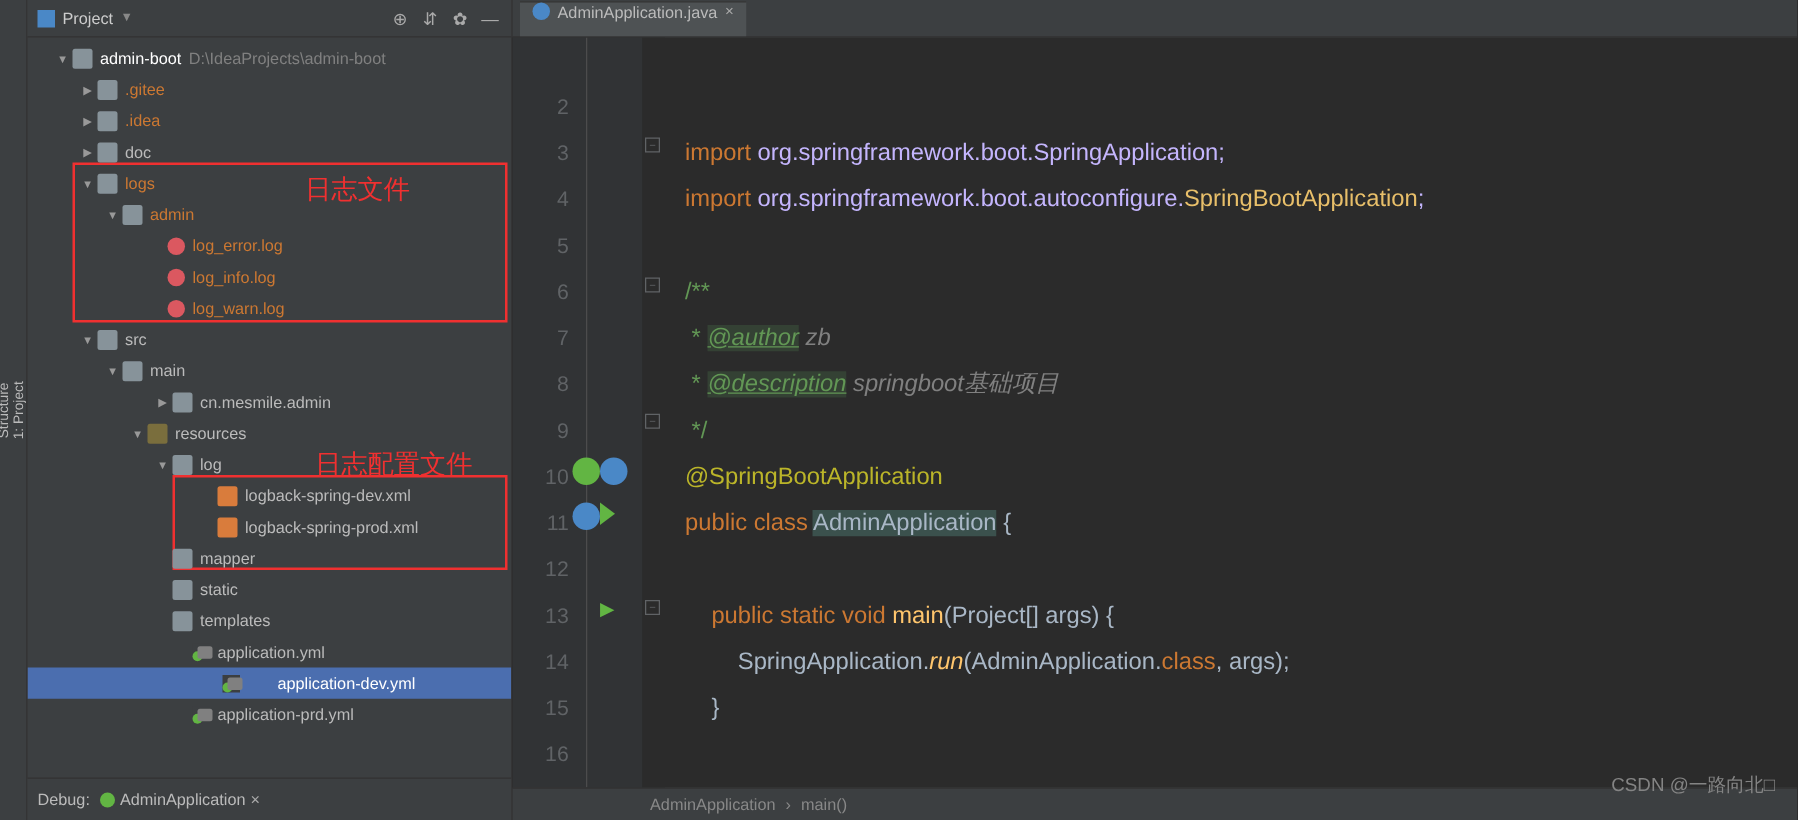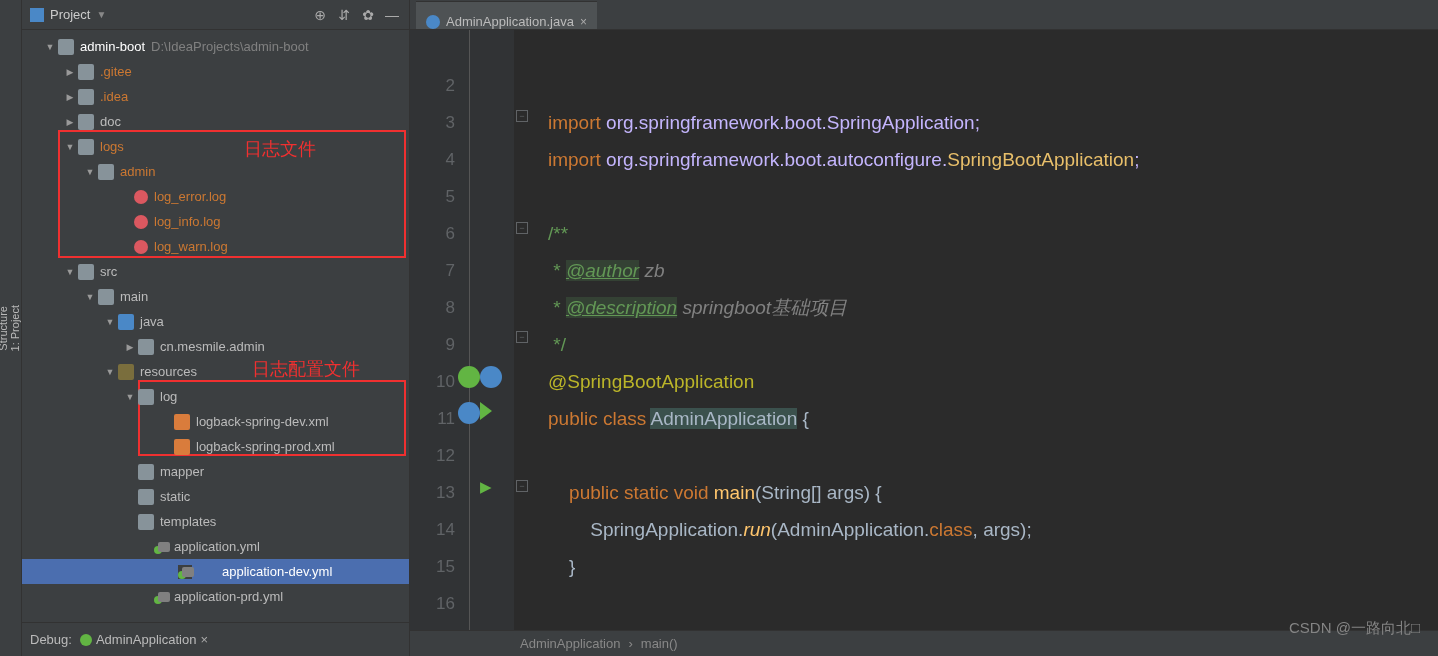--- a/index.html
+++ b/index.html
@@ -29,28 +29,28 @@
 .ficon.red { width:14px; height:14px; background:#db5860; border-radius:50%;}
 .ficon.xml { background:#d97c3c; color:#fff; border-radius:2px;}
 .ficon.yml { width:14px; height:14px; background:#3c3f41; position:relative;}
 .ficon.yml::before { content:""; width:8px; height:8px; background:#62b543; border-radius:50%; position:absolute; left:0; top:6px;}
 .ficon.yml::after { content:""; width:12px; height:10px; background:#808080; position:absolute; right:-2px; top:2px; border-radius:2px;}
 .label { color:#bbb;}
 .label.orange { color:#cc7832;}
 .label.white { color:#fff; font-weight:500;}
 .hint { color:#808080; margin-left:6px;}
 .redbox { position:absolute; border:2px solid #f03030; pointer-events:none;}
-.annotation { position:absolute; color:#f03030; font-size:18px; font-weight:400; pointer-events:none;}
+.annotation { position:absolute; color:#f03030; font-size:21px; font-weight:400; pointer-events:none;}
 .bottom-bar { height:34px; background:#3c3f41; border-top:1px solid #323232; display:flex; align-items:center; padding:0 8px; gap:8px;}
 .bottom-bar .dbg-label { color:#bbb;}
 .bottom-bar .run-tab { display:flex; align-items:center; gap:4px;}
 .bottom-bar .run-icon { width:12px; height:12px; background:#62b543; border-radius:50%;}
 .editor-side { flex:1; display:flex; flex-direction:column; background:#2b2b2b;}
 .tabs { height:30px; background:#3c3f41; display:flex; align-items:center; border-bottom:1px solid #323232; padding-left:6px;}
-.tab { height:28px; display:flex; align-items:flex-end; gap:6px; padding:0 10px; background:#4e5254; border-top:1px solid #323232; cursor:pointer;}
+.tab { height:28px; display:flex; align-items:flex-start; gap:6px; padding:0 10px; background:#4e5254; border-top:1px solid #323232; cursor:pointer;}
 .tab .java-icon { width:14px; height:14px; background:#4a88c7; border-radius:50%; position:relative;}
 .tab .close { color:#aaa; font-size:12px;}
 .editor { flex:1; display:flex; overflow:hidden;}
 .gutter { width:60px; background:#313335; text-align:right; color:#606366; font-family:Consolas,monospace; font-size:17px; line-height:37px; padding-right:14px; border-right:1px solid #555;}
 .gutter-icons { width:44px; background:#313335; position:relative;}
 .fold-col { width:18px; background:#2b2b2b; position:relative;}
 .fold-mark { position:absolute; left:2px; width:12px; height:12px; border:1px solid #606366; color:#606366; font-size:9px; display:flex; align-items:center; justify-content:center;}
 .code { flex:1; font-family:Consolas,monospace; font-size:19px; line-height:37px; padding-left:16px; position:relative;}
 .line { height:37px; white-space:pre;}
 .kw { color:#cc7832;}
@@ -148,25 +148,20 @@
       <div class="tree-row" style="padding-left:40px">
           <span class="arrow down"></span>
           <span class="ficon folder"></span>
           <span class="label">src</span>
         </div>
       <div class="tree-row" style="padding-left:60px">
           <span class="arrow down"></span>
           <span class="ficon folder"></span>
           <span class="label">main</span>
         </div>
-      <div class="tree-row" style="padding-left:80px">
-          <span class="arrow down"></span>
-          <span class="ficon folder-blue"></span>
-          <span class="label">java</span>
-        </div>
       <div class="tree-row" style="padding-left:100px">
           <span class="arrow right"></span>
           <span class="ficon folder"></span>
           <span class="label">cn.mesmile.admin</span>
         </div>
       <div class="tree-row" style="padding-left:80px">
           <span class="arrow down"></span>
           <span class="ficon folder-res"></span>
           <span class="label">resources</span>
         </div>
@@ -278,21 +273,21 @@
         <div class="line"><span class="kw">import</span><span class="pkg"> org.springframework.boot.SpringApplication;</span></div>
         <div class="line"><span class="kw">import</span><span class="pkg"> org.springframework.boot.autoconfigure.</span><span class="cls">SpringBootApplication</span><span class="pkg">;</span></div>
         <div class="line"></div>
         <div class="line"><span class="cmt-star">/**</span></div>
         <div class="line"><span class="cmt-star"> * </span><span class="tag">@author</span><span class="cmt"> zb</span></div>
         <div class="line"><span class="cmt-star"> * </span><span class="tag">@description</span><span class="cmt"> springboot基础项目</span></div>
         <div class="line"><span class="cmt-star"> */</span></div>
         <div class="line"><span class="ann">@SpringBootApplication</span></div>
         <div class="line"><span class="kw">public class </span><span class="str hl2">AdminApplication</span><span class="str"> {</span></div>
         <div class="line"></div>
-        <div class="line"><span class="kw">    public static void </span><span class="fn">main</span><span class="str">(String[] args) {</span></div>
+        <div class="line"><span class="kw">    public static void </span><span class="fn">main</span><span class="str">(Project[] args) {</span></div>
         <div class="line"><span class="str">        SpringApplication.</span><span class="fn-i">run</span><span class="str">(AdminApplication.</span><span class="kw">class</span><span class="str">, args);</span></div>
         <div class="line"><span class="str">    }</span></div>
       </div>
     </div>
 
     <div class="breadcrumb">
       <span>AdminApplication</span>
       <span>›</span>
       <span>main()</span>
     </div>

